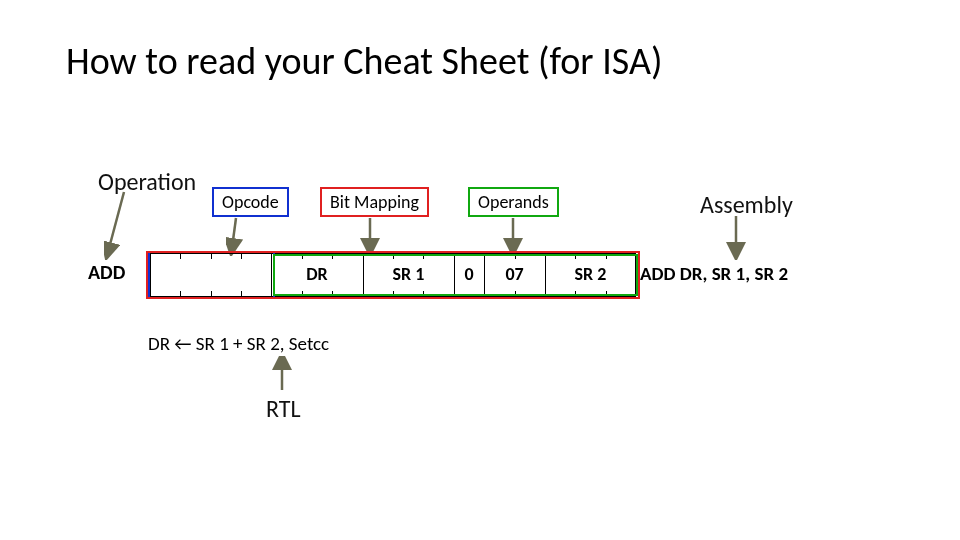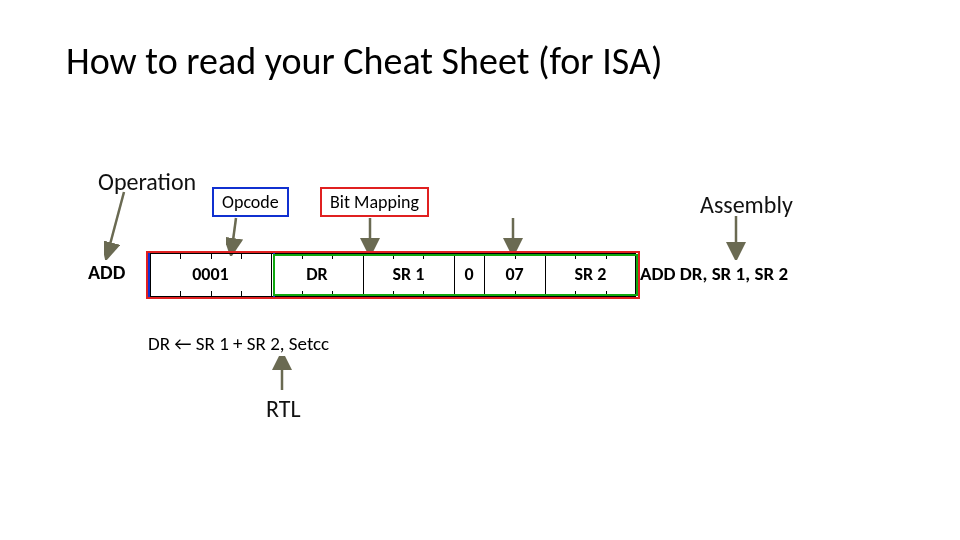--- a/index.html
+++ b/index.html
@@ -29,20 +29,23 @@
 <div class="lbl" style="left:98px;top:167px">Operation</div>
 
 <div class="box" style="left:320px;top:187px;border-color:#e02020">
   <span>Bit Mapping</span>
 </div>
 
 <div class="box" style="left:212px;top:187px;border-color:#1030d0">
   <span>Opcode</span>
 </div>
 
+<div class="box" style="left:468px;top:187px;border-color:#10a810">
+  <span>Operands</span>
+</div>
 
 <div class="lbl" style="left:700px;top:190px">Assembly</div>
 
 <div class="arrow" style="left:104px;top:190px">
   <svg width="30" height="70">
         <defs>
           <marker id="ah1" markerWidth="8" markerHeight="8" refX="4" refY="4" orient="auto">
             <path d="M0,0 L8,4 L0,8 Z" fill="#6a6a52"></path>
           </marker>
         </defs>
@@ -121,21 +124,20 @@
   <div class="tick top" style="left:365px"></div>
       <div class="tick bot" style="left:365px"></div>
 
   <div class="tick" style="left:395px;top:0;height:44px"></div>
   <div class="tick top" style="left:425px"></div>
       <div class="tick bot" style="left:425px"></div>
   <div class="tick top" style="left:456px"></div>
       <div class="tick bot" style="left:456px"></div>
 </div>
 
-<div class="fld" style="left:150px;width:121px">0001</div>
 <div class="fld" style="left:271px;width:92px">DR</div>
 <div class="fld" style="left:363px;width:91px">SR 1</div>
 <div class="fld" style="left:454px;width:30px">0</div>
 <div class="fld" style="left:484px;width:61px">07</div>
 <div class="fld" style="left:545px;width:91px">SR 2</div>
 
 <div class="overlay" style="left:148px;width:127px;border-color:#1030d0"></div>
 <div class="overlay" style="left:146px;width:494px;border-color:#e02020"></div>
 <div class="overlay" style="left:273px;width:365px;top:254px;height:42px;border-color:#10a810"></div>
 

